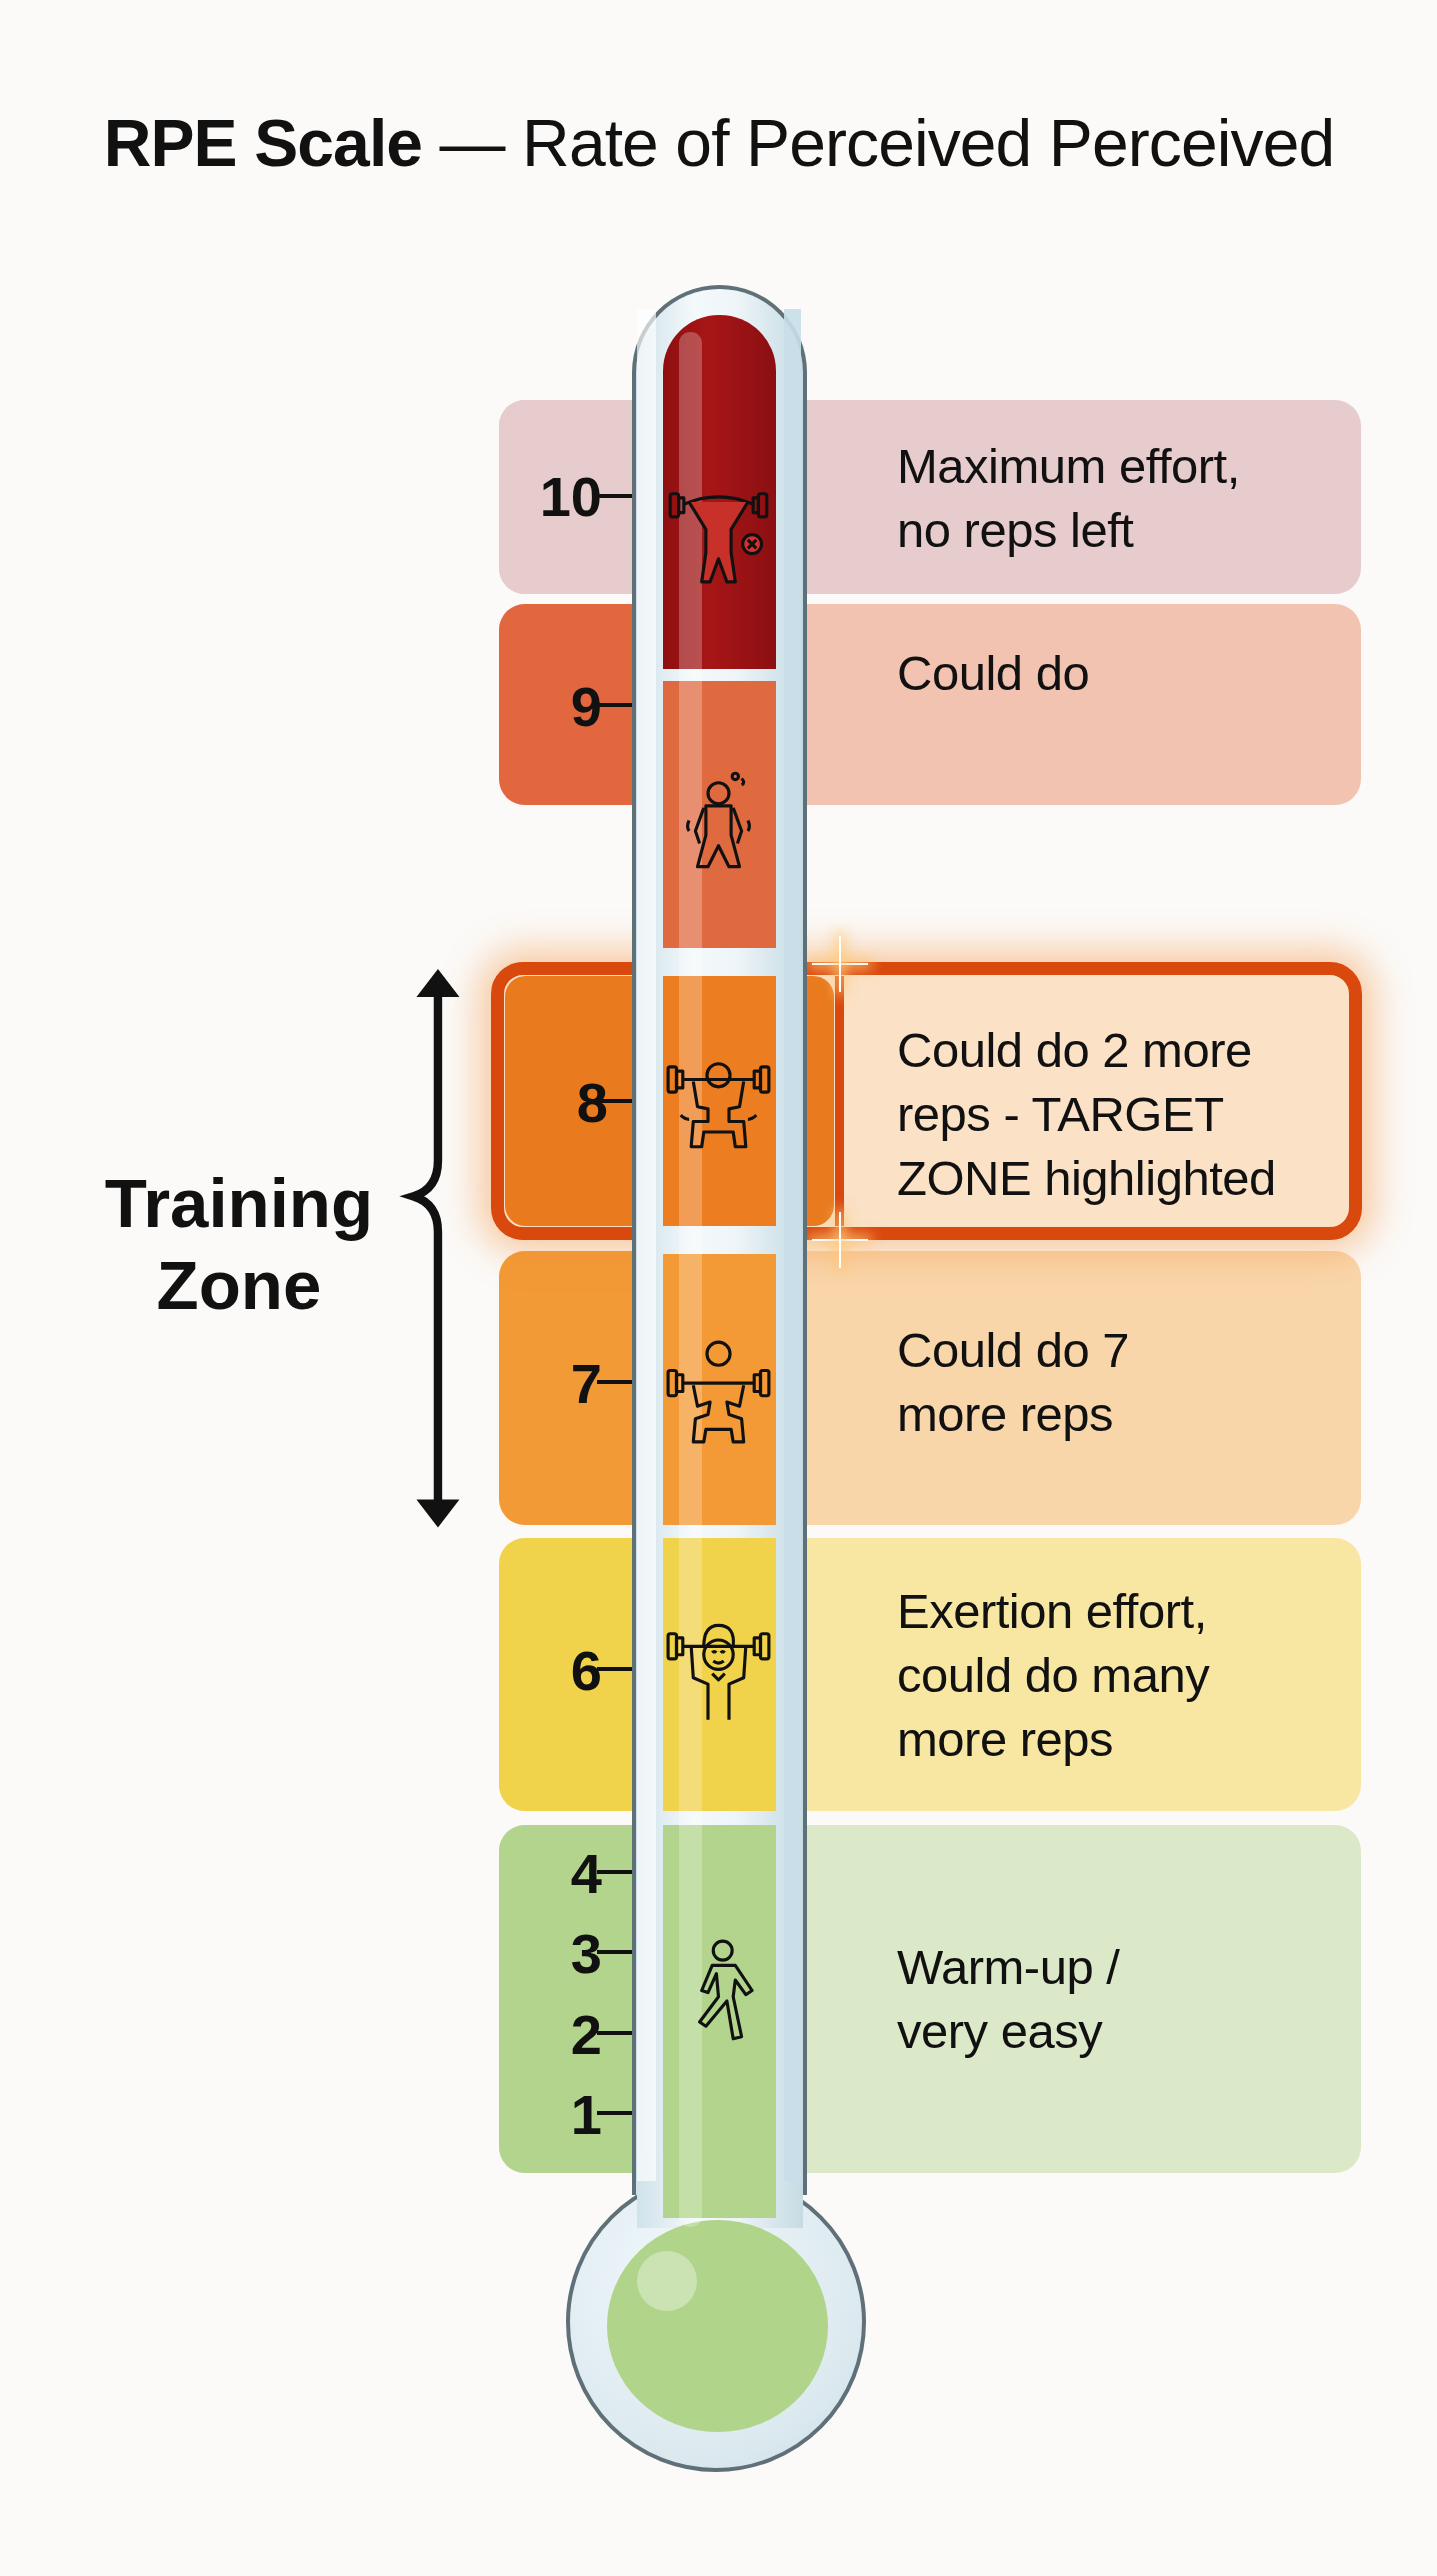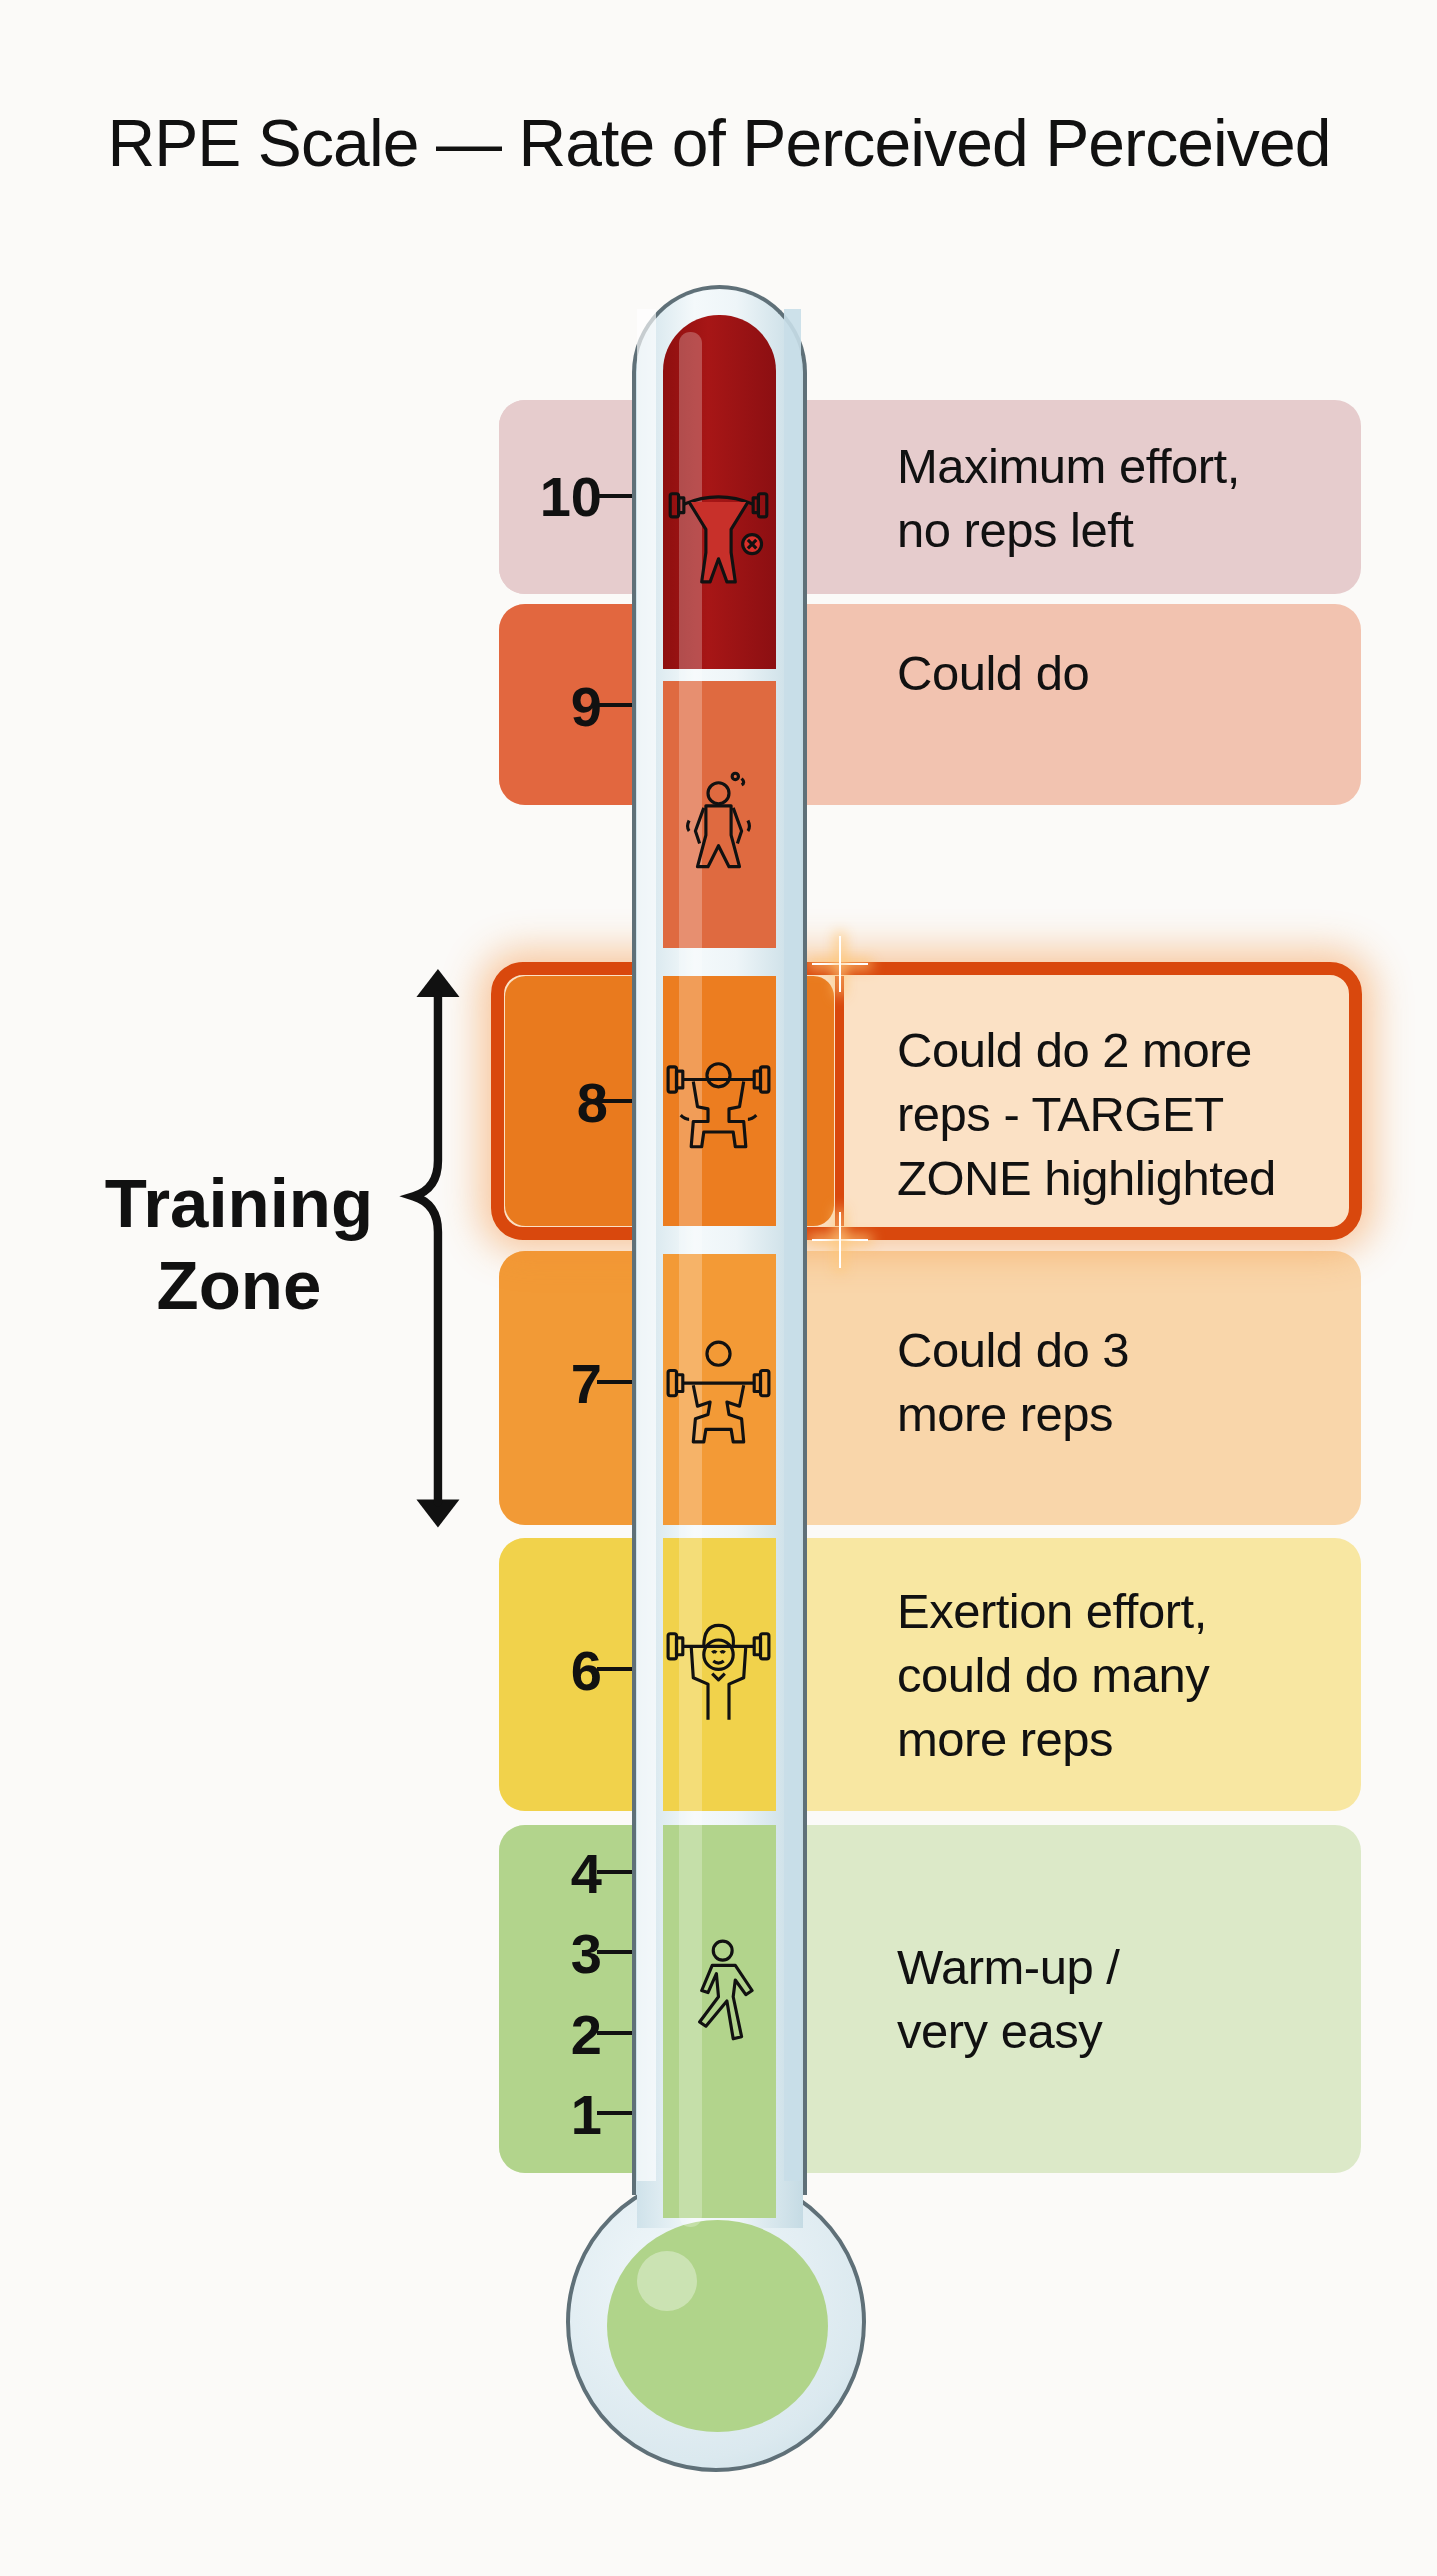--- a/index.html
+++ b/index.html
@@ -5,21 +5,21 @@
   html, body { margin:0; padding:0; }
   body {
     width:1438px; height:2576px; position:relative; overflow:hidden;
     background:#fbfaf8;
     font-family:"Liberation Sans", sans-serif; color:#111;
   }
   .title {
     position:absolute; left:0; top:105px; width:1438px; text-align:center;
     font-size:66px; letter-spacing:-0.9px; color:#111; white-space:nowrap;
   }
-  .title b { font-weight:400;margin-top:16px; }
+  .title b { font-weight:700;margin-top:16px; }
   .title span.rest { font-weight:400; }
 
   .row {
     position:absolute; left:499px; width:862px; border-radius:26px; overflow:hidden;
   }
   .row .left { position:absolute; left:0; top:0; bottom:0; width:187px; }
   .row .right { position:absolute; left:187px; right:0; top:0; bottom:0; }
   .row .num {
     position:absolute; left:0; width:103px; text-align:right;
     font-weight:700; font-size:56px; line-height:1; color:#111;
@@ -134,21 +134,21 @@
       <div>Could do</div>
     </div>
 </div>
 
 <div class="row r7">
   <div class="left"></div>
   <div class="right"></div>
   <div class="num" style="top:105px">7</div>
   <div class="tick" style="top:129px"></div>
   <div class="desc" style="top:67px">
-      <div>Could do 3</div>
+      <div>Could do 7</div>
       <div>more reps</div>
     </div>
 </div>
 
 <div class="row r6">
   <div class="left"></div>
   <div class="right"></div>
   <div class="num" style="top:105px">6</div>
   <div class="tick" style="top:129px"></div>
   <div class="desc" style="top:41px">

